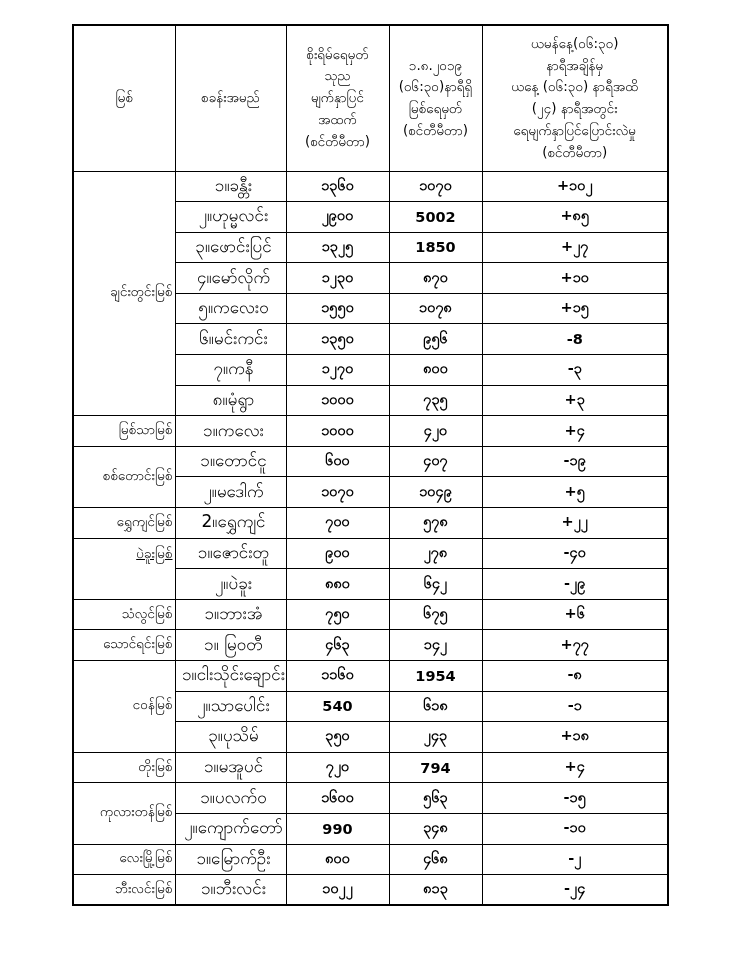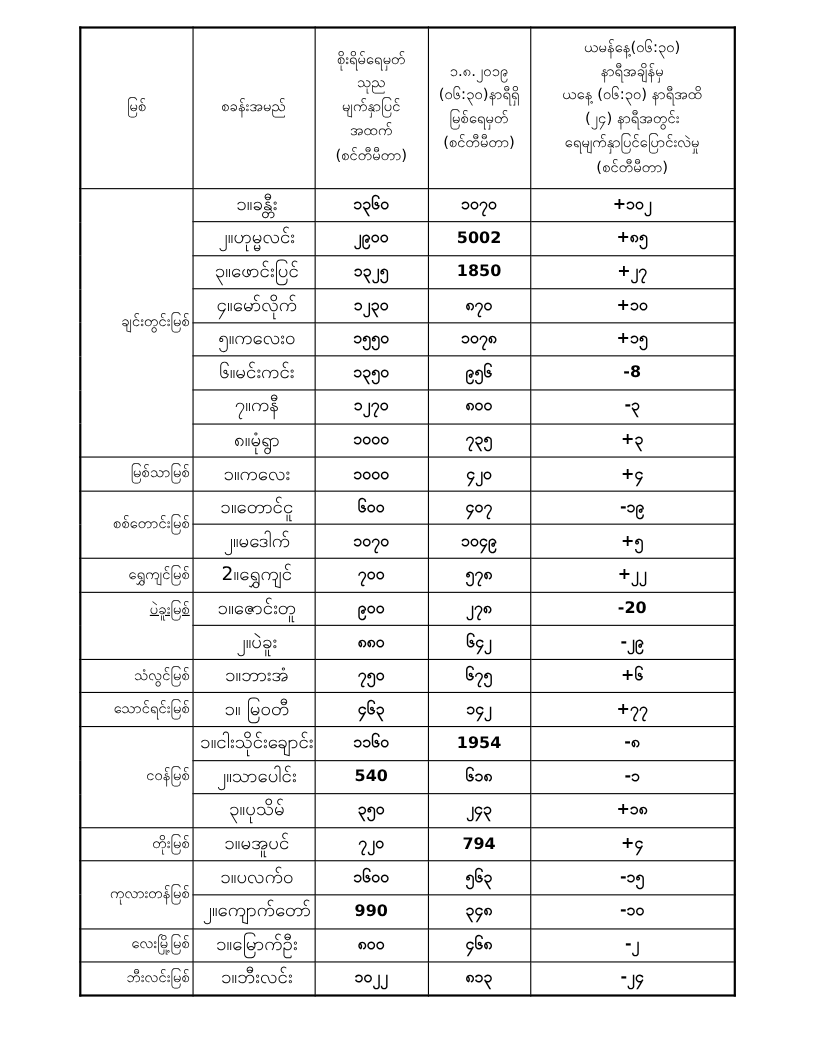--- a/index.html
+++ b/index.html
@@ -179,21 +179,21 @@
           <td class="station">2။ရွှေကျင်</td>
           <td class="num">၇၀၀</td>
           <td class="num">၅၇၈</td>
           <td class="num">+၂၂</td>
         </tr>
         <tr>
           <td class="river vtop" rowspan="2">ပဲခူးမြစ်</td>
           <td class="station">၁။ဇောင်းတူ</td>
           <td class="num">၉၀၀</td>
           <td class="num">၂၇၈</td>
-          <td class="num">-20</td>
+          <td class="num">-၄၀</td>
         </tr>
         <tr>
           <td class="station">၂။ပဲခူး</td>
           <td class="num">၈၈၀</td>
           <td class="num">၆၄၂</td>
           <td class="num">-၂၉</td>
         </tr>
         <tr>
           <td class="river" rowspan="1">သံလွင်မြစ်</td>
           <td class="station">၁။ဘားအံ</td>

